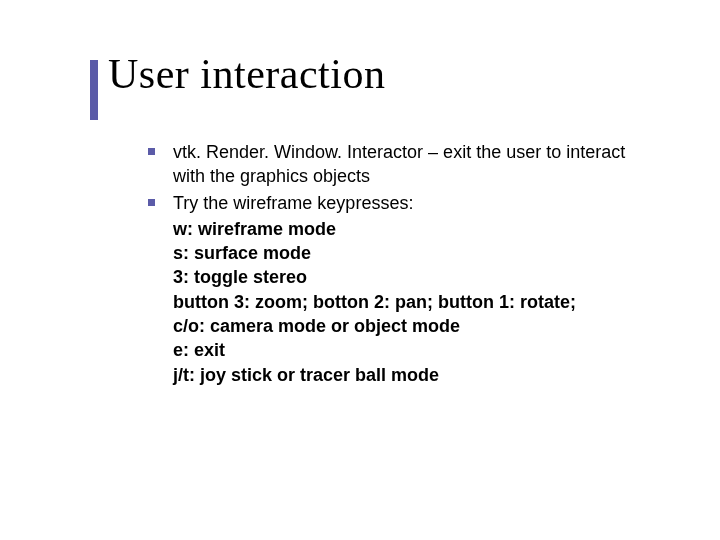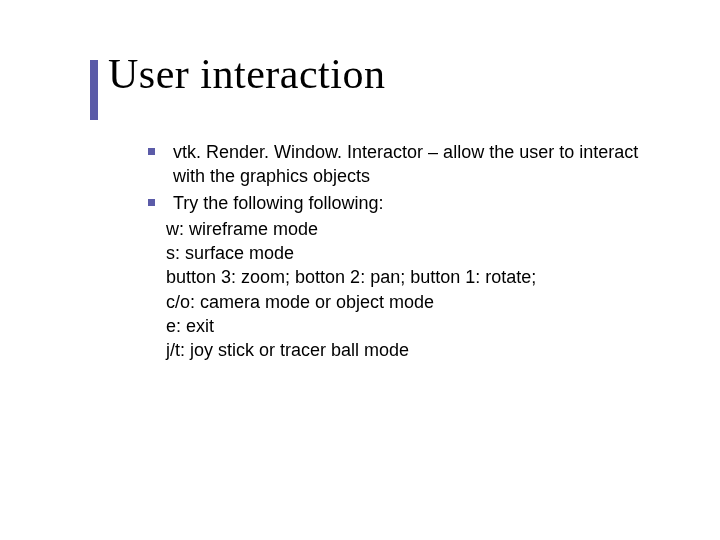--- a/index.html
+++ b/index.html
@@ -54,45 +54,47 @@
     height: 7px;
     background: #5b5ba8;
     margin-top: 8px;
     margin-right: 18px;
     flex-shrink: 0;
   }
   .bullet-text {
     flex: 1;
   }
   .subline {
-    margin-left: 18px;
+    margin-left: 25px;
     margin-top: 0;
     margin-bottom: 0;
+    font-weight: bold;
   }
 </style>
 </head>
 <body>
 
 <div class="slide">
   <div class="rule"></div>
   <div class="title">User interaction</div>
 
   <div class="body">
 
     <div class="bullet-row">
       <span class="bullet"></span>
-      <span class="bullet-text">vtk. Render. Window. Interactor – allow the user to interact with the graphics objects</span>
+      <span class="bullet-text">vtk. Render. Window. Interactor – exit the user to interact with the graphics objects</span>
     </div>
 
     <div class="bullet-row">
       <span class="bullet"></span>
-      <span class="bullet-text">Try the following following:</span>
+      <span class="bullet-text">Try the wireframe keypresses:</span>
     </div>
 
     <div class="subline">w: wireframe mode</div>
     <div class="subline">s: surface mode</div>
+    <div class="subline">3: toggle stereo</div>
     <div class="subline">button 3: zoom; botton 2: pan; button 1: rotate;</div>
     <div class="subline">c/o: camera mode or object mode</div>
     <div class="subline">e: exit</div>
     <div class="subline">j/t: joy stick or tracer ball mode</div>
 
   </div>
 </div>
 
 </body></html>

